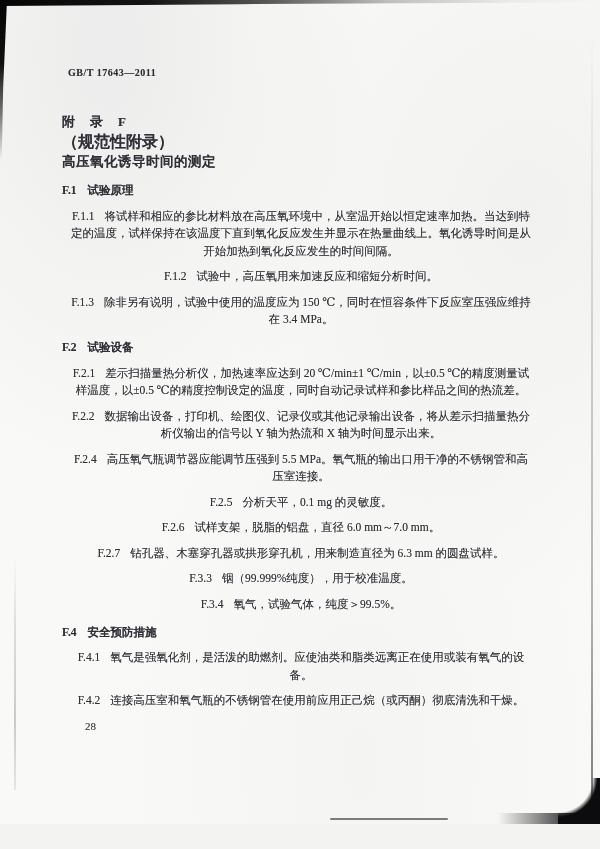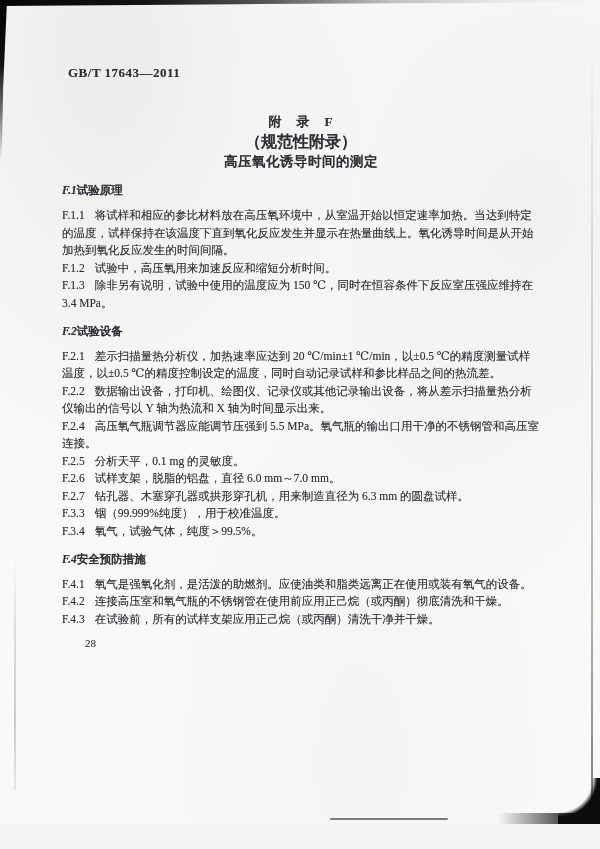--- a/index.html
+++ b/index.html
@@ -29,28 +29,28 @@
   .corner-br{ position:absolute; right:0; top:778px; width:42px; height:46px; z-index:6;
     background:radial-gradient(circle at 0% 0%, transparent 55%, #0c0c0e 63%); }
   .scan-crease{ position:absolute; left:14px; top:555px; height:235px; width:2px; z-index:4;
     background:linear-gradient(to bottom, transparent, rgba(100,100,110,0.18) 30%, rgba(80,80,90,0.28) 70%, rgba(90,90,100,0.12)); }
   .below-page{ position:absolute; left:0; right:0; top:824px; height:25px; background:#f3f3f1; z-index:4; }
 
   
   .content{ position:absolute; left:62px; top:0; width:478px; z-index:3;
     font-size:11.5px; line-height:17.5px;
     text-shadow:0 0 0.6px rgba(50,50,60,0.45); }
-  .doc-header{ margin:64px 0 0 6px; font-weight:bold; letter-spacing:0.5px; font-size:13px; }
-  .title-block{ margin-top:30px; margin-bottom:0; text-align:center; font-weight:bold; line-height:20px; }
+  .doc-header{ margin:64px 0 0 6px; font-weight:bold; letter-spacing:0.5px; font-size:10px; }
+  .title-block{ margin-top:30px; margin-bottom:0; font-weight:bold; line-height:20px; }
   .title-annex{ font-size:13px; letter-spacing:1px; }
   .title-type{ font-size:16px; }
   .title-main{ font-size:13.5px; letter-spacing:0.5px; }
   .sec-h{ margin:10.5px 0 7.5px 0; font-size:11.5px; font-weight:bold; }
-  .sec-h .num{ margin-right:0;font-style:italic; }
-  .item{ margin:0; }
+  .sec-h .num{ margin-right:11px; }
+  .item{ margin:8px;text-align:center; }
   .item .num{ margin-right:10px; font-weight:500; }
   .page-number{ margin:7px 0 0 23px; font-size:11px; color:#3c3c44; }
 </style>
 </head>
 <body>
 
 <div class="screen">
 
   <div class="content">
 
@@ -80,21 +80,20 @@
     <p class="item"><span class="num">F.2.7</span><span class="txt">钻孔器、木塞穿孔器或拱形穿孔机，用来制造直径为 6.3 mm 的圆盘试样。</span></p>
 
     <p class="item"><span class="num">F.3.3</span><span class="txt">铟（99.999%纯度），用于校准温度。</span></p>
     <p class="item"><span class="num">F.3.4</span><span class="txt">氧气，试验气体，纯度＞99.5%。</span></p>
 
     <h3 class="sec-h">
       <span class="num">F.4</span><span>安全预防措施</span>
     </h3>
     <p class="item"><span class="num">F.4.1</span><span class="txt">氧气是强氧化剂，是活泼的助燃剂。应使油类和脂类远离正在使用或装有氧气的设备。</span></p>
     <p class="item"><span class="num">F.4.2</span><span class="txt">连接高压室和氧气瓶的不锈钢管在使用前应用正己烷（或丙酮）彻底清洗和干燥。</span></p>
-    <p class="item"><span class="num">F.4.3</span><span class="txt">在试验前，所有的试样支架应用正己烷（或丙酮）清洗干净并干燥。</span></p>
 
     <div class="page-number">28</div>
   </div>
 
   <div class="edge-top"></div>
   <div class="edge-left"></div>
   <div class="edge-right"></div>
   <div class="scan-crease"></div>
   <div class="scan-line-bottom"></div>
   <div class="edge-bottom-right"></div>

